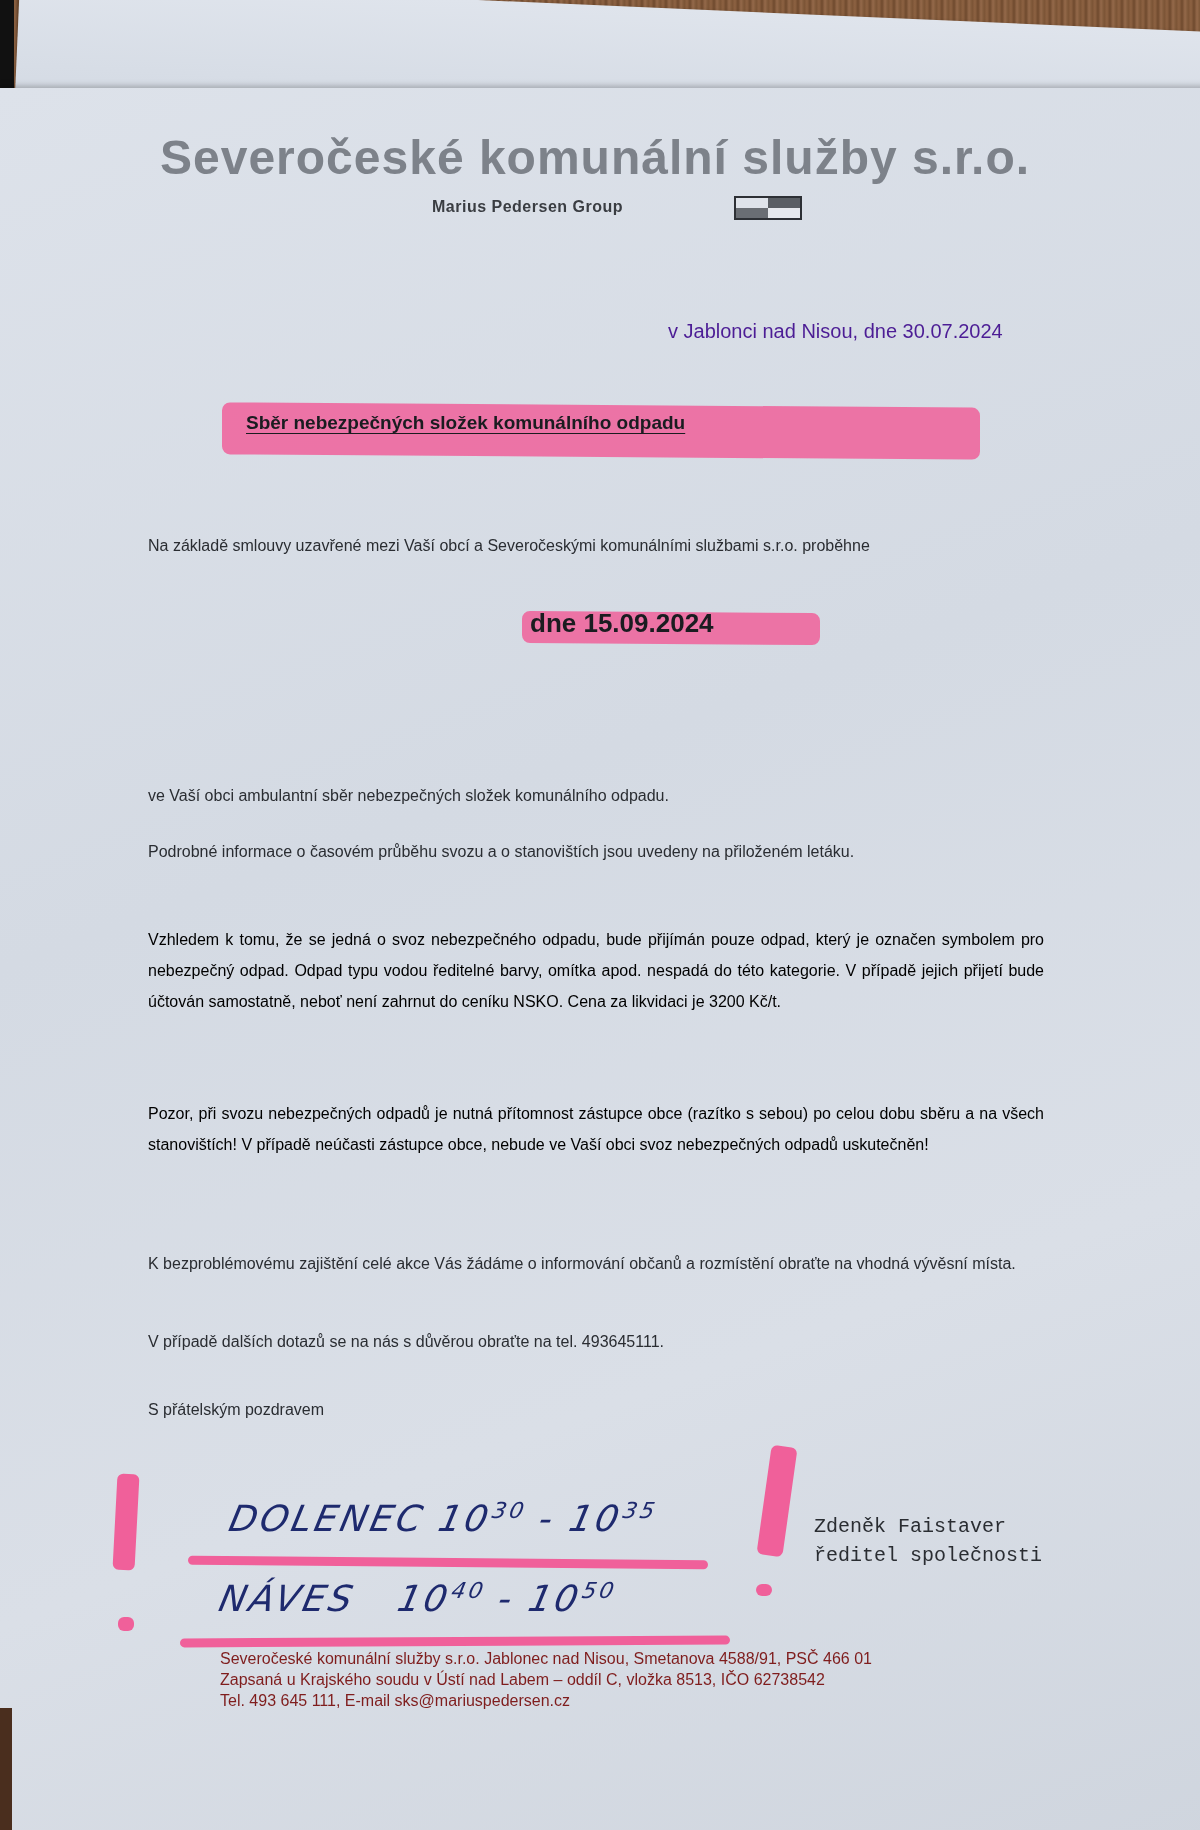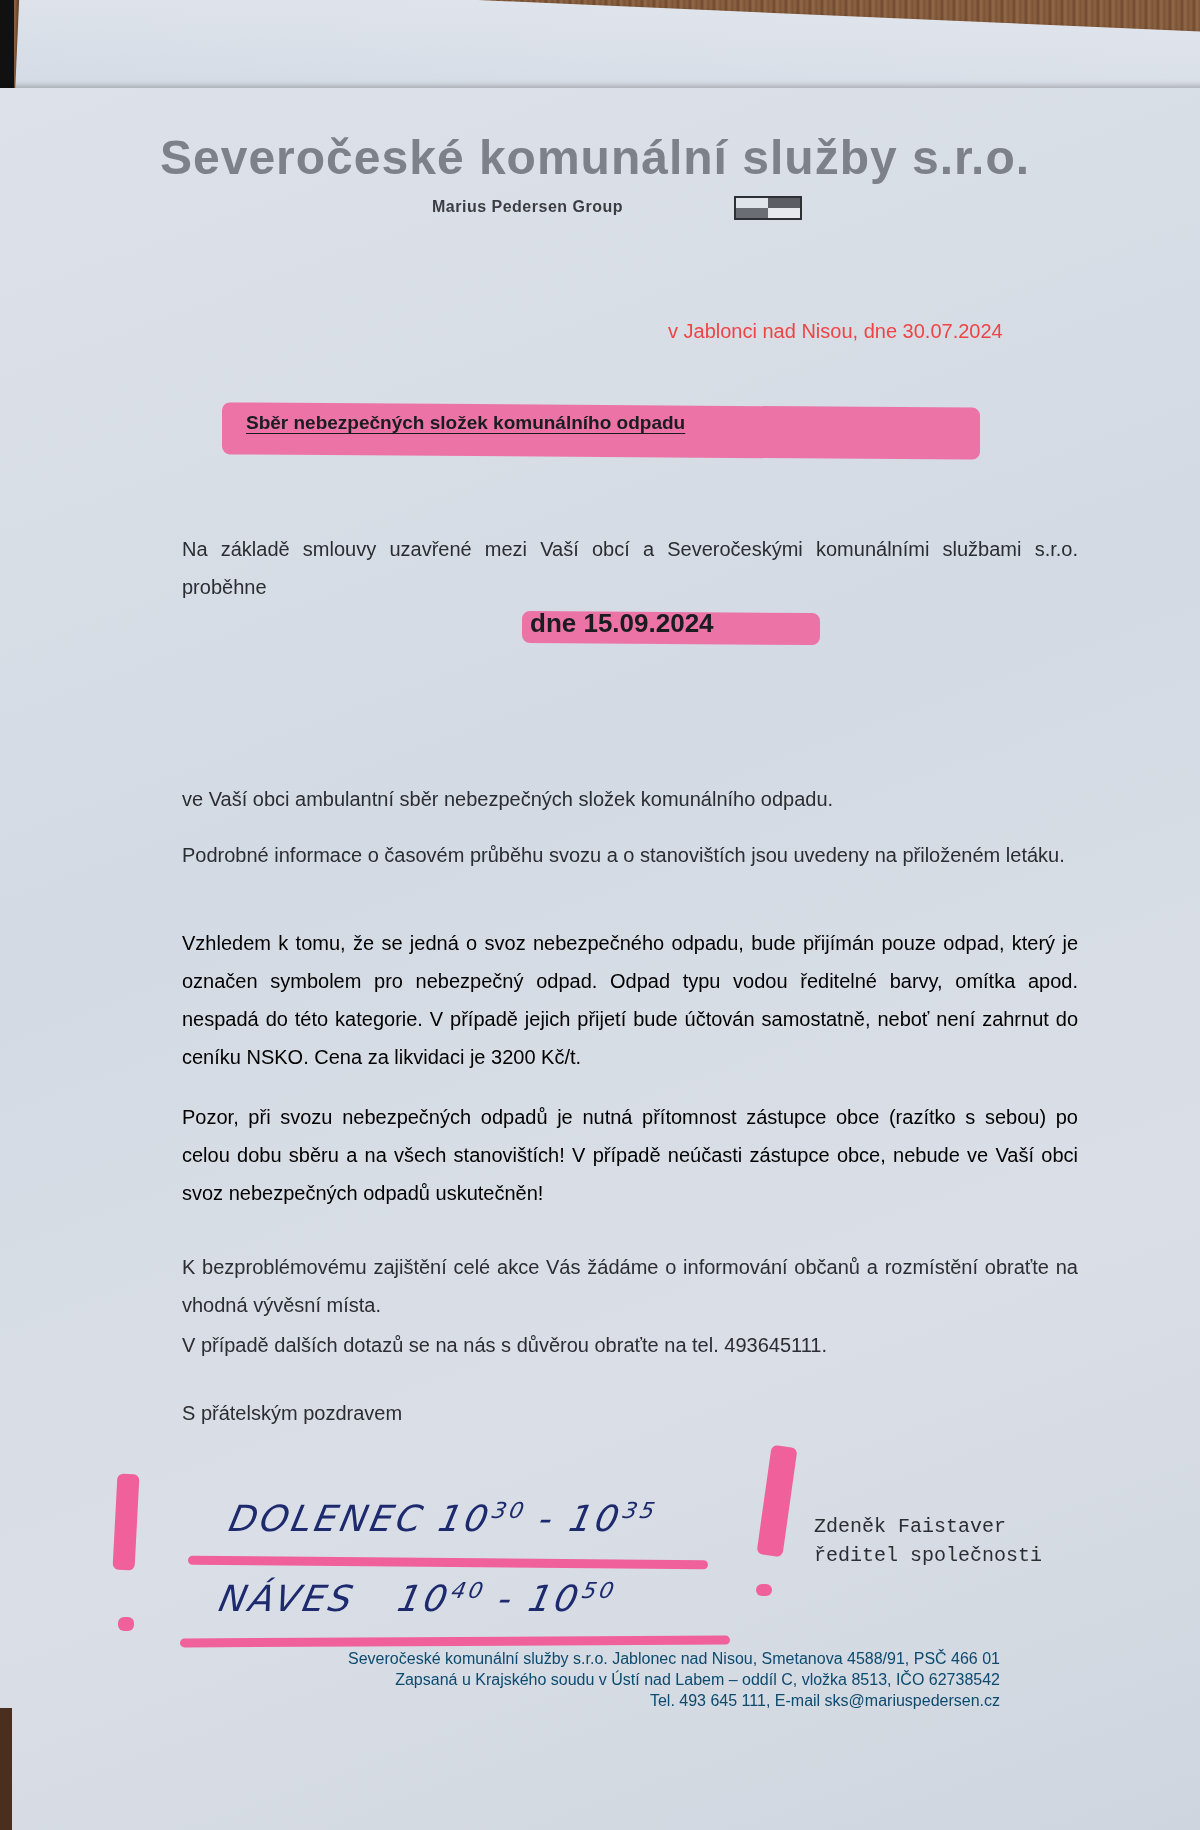--- a/index.html
+++ b/index.html
@@ -30,53 +30,53 @@
     .logo-sub {
       position: absolute; left: 432px; top: 198px; font-size: 16px; font-weight: bold; color: #3a3d42; letter-spacing: 0.5px;
     }
     .logo-mark {
       position: absolute; left: 734px; top: 196px; width: 64px; height: 20px; border: 2px solid #2d3035;
       display: flex; flex-wrap: wrap;
     }
     .logo-mark span { width: 32px; height: 10px; }
     .lm1 { background: #dfe3ea; } .lm2 { background: #5a5e64; } .lm3 { background: #6a6e74; } .lm4 { background: #e6e9ee; }
 
-    .place-date { position: absolute; left: 668px; top: 320px; font-size: 20px; color: #ef4444; text-align: right; }
+    .place-date { position: absolute; left: 668px; top: 320px; font-size: 20px; color: #4c1d95; text-align: right; }
 
     .highlight { position: absolute; background: #f0609a; opacity: 0.85; border-radius: 8px; transform: skewY(0.4deg); }
     .hl-title { left: 222px; top: 405px; width: 758px; height: 52px; }
     .hl-date  { left: 522px; top: 612px; width: 298px; height: 32px; }
 
     .title {
       position: absolute; left: 246px; top: 412px; font-size: 19px; font-weight: bold; color: #1a1c20;
       text-decoration: underline; text-underline-offset: 4px; white-space: nowrap;
     }
     .collection-date { position: absolute; left: 530px; top: 608px; font-size: 26px; font-weight: bold; color: #1a1c20; }
 
-    .para { position: absolute; left: 182px; width: 896px; font-size: 20px; line-height: 38px; color: #2a2d32; text-align: justify; }
+    .para { position: absolute; left: 148px; width: 896px; font-size: 16px; line-height: 31px; color: #2a2d32; text-align: justify; }
     .para.bold { font-weight: normal; color: #000000; }
     .p1 { top: 530px; }
     .p3 { top: 720px; }
 
     .hand { position: absolute; font-family: "DejaVu Sans", sans-serif; font-style: italic; color: #1e2a6e; font-size: 36px; letter-spacing: 3px; transform: skewX(-12deg); white-space: nowrap; }
     .hand sup { font-size: 22px; }
     .h1 { left: 230px; top: 1498px; }
     .h2 { left: 220px; top: 1578px; }
     .pink-line { position: absolute; height: 9px; background: #f0609a; border-radius: 5px; }
     .pl1 { left: 188px; top: 1558px; width: 520px; transform: rotate(0.5deg); }
     .pl2 { left: 180px; top: 1637px; width: 550px; transform: rotate(-0.3deg); }
     .excl-bar { position: absolute; background: #f0609a; border-radius: 6px; }
     .eb1 { left: 115px; top: 1474px; width: 22px; height: 96px; transform: rotate(3deg); }
     .eb2 { left: 118px; top: 1617px; width: 16px; height: 14px; }
     .eb3 { left: 764px; top: 1446px; width: 26px; height: 110px; transform: rotate(8deg); }
     .eb4 { left: 756px; top: 1584px; width: 16px; height: 12px; }
 
     .signer { position: absolute; left: 814px; top: 1512px; font-size: 20px; line-height: 29px; color: #2a2d32; font-family: Liberation Mono, monospace; }
 
-    .footer { position: absolute; left: 220px; top: 1648px; width: 780px; text-align: right; font-size: 16px; line-height: 21px; color: #0c4a6e; }
+    .footer { position: absolute; left: 220px; top: 1648px; width: 780px; text-align: left; font-size: 16px; line-height: 21px; color: #7f1d1d; }
   </style>
 </head>
 <body>
 
 <div class="edge-left"></div>
 <div class="back-sheet">
   <span class="peek">S</span>
 </div>
 
 <div class="sheet">

